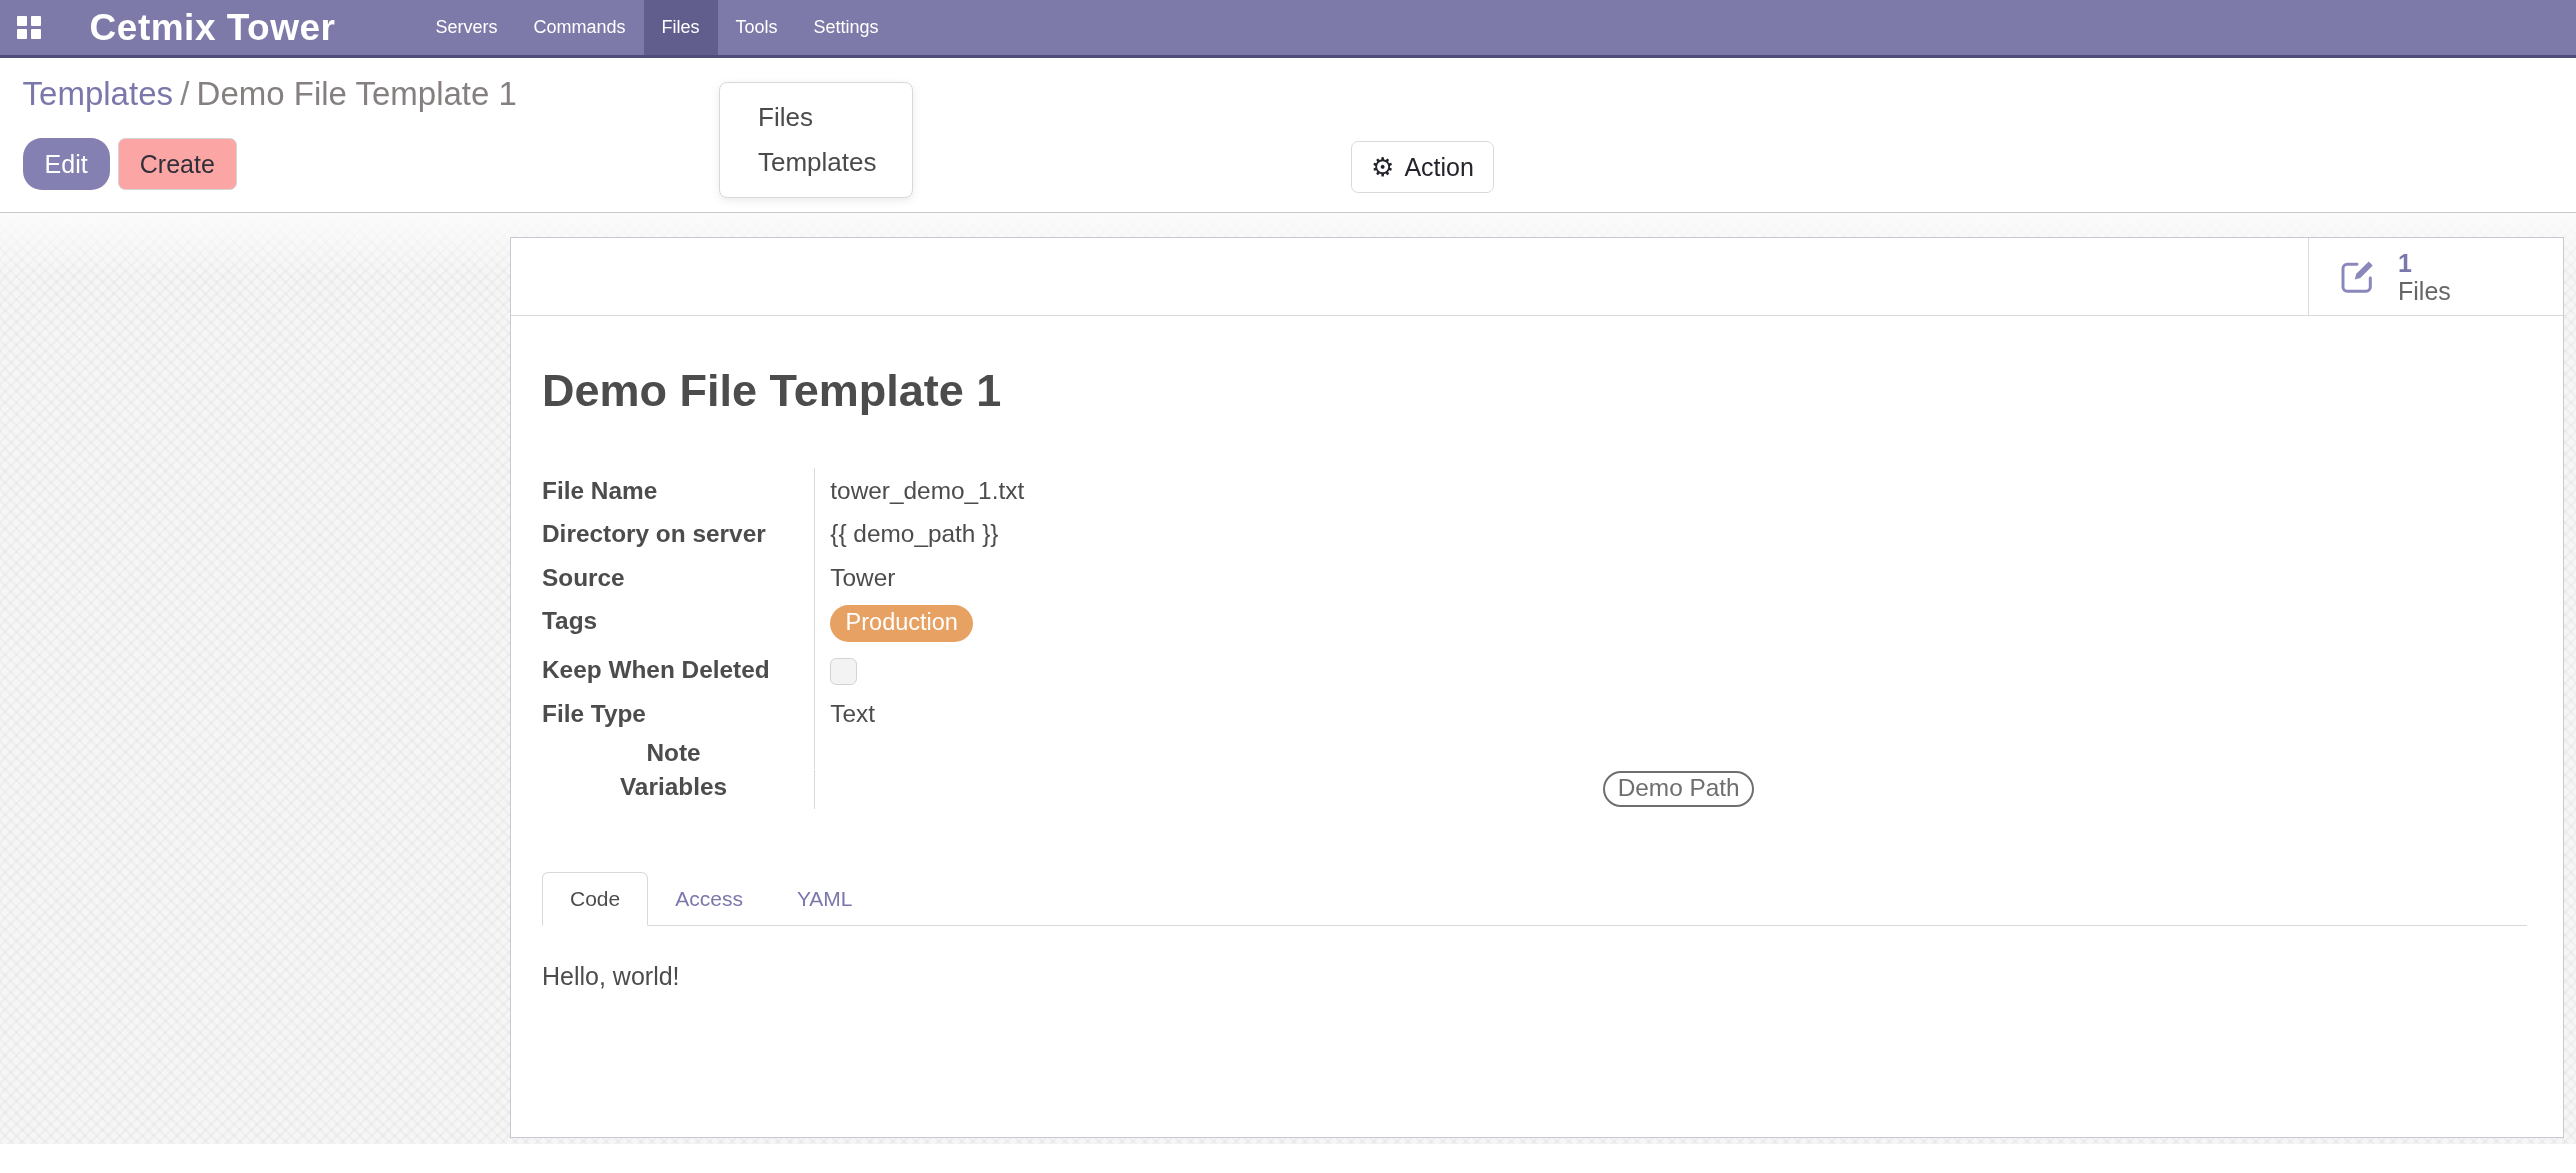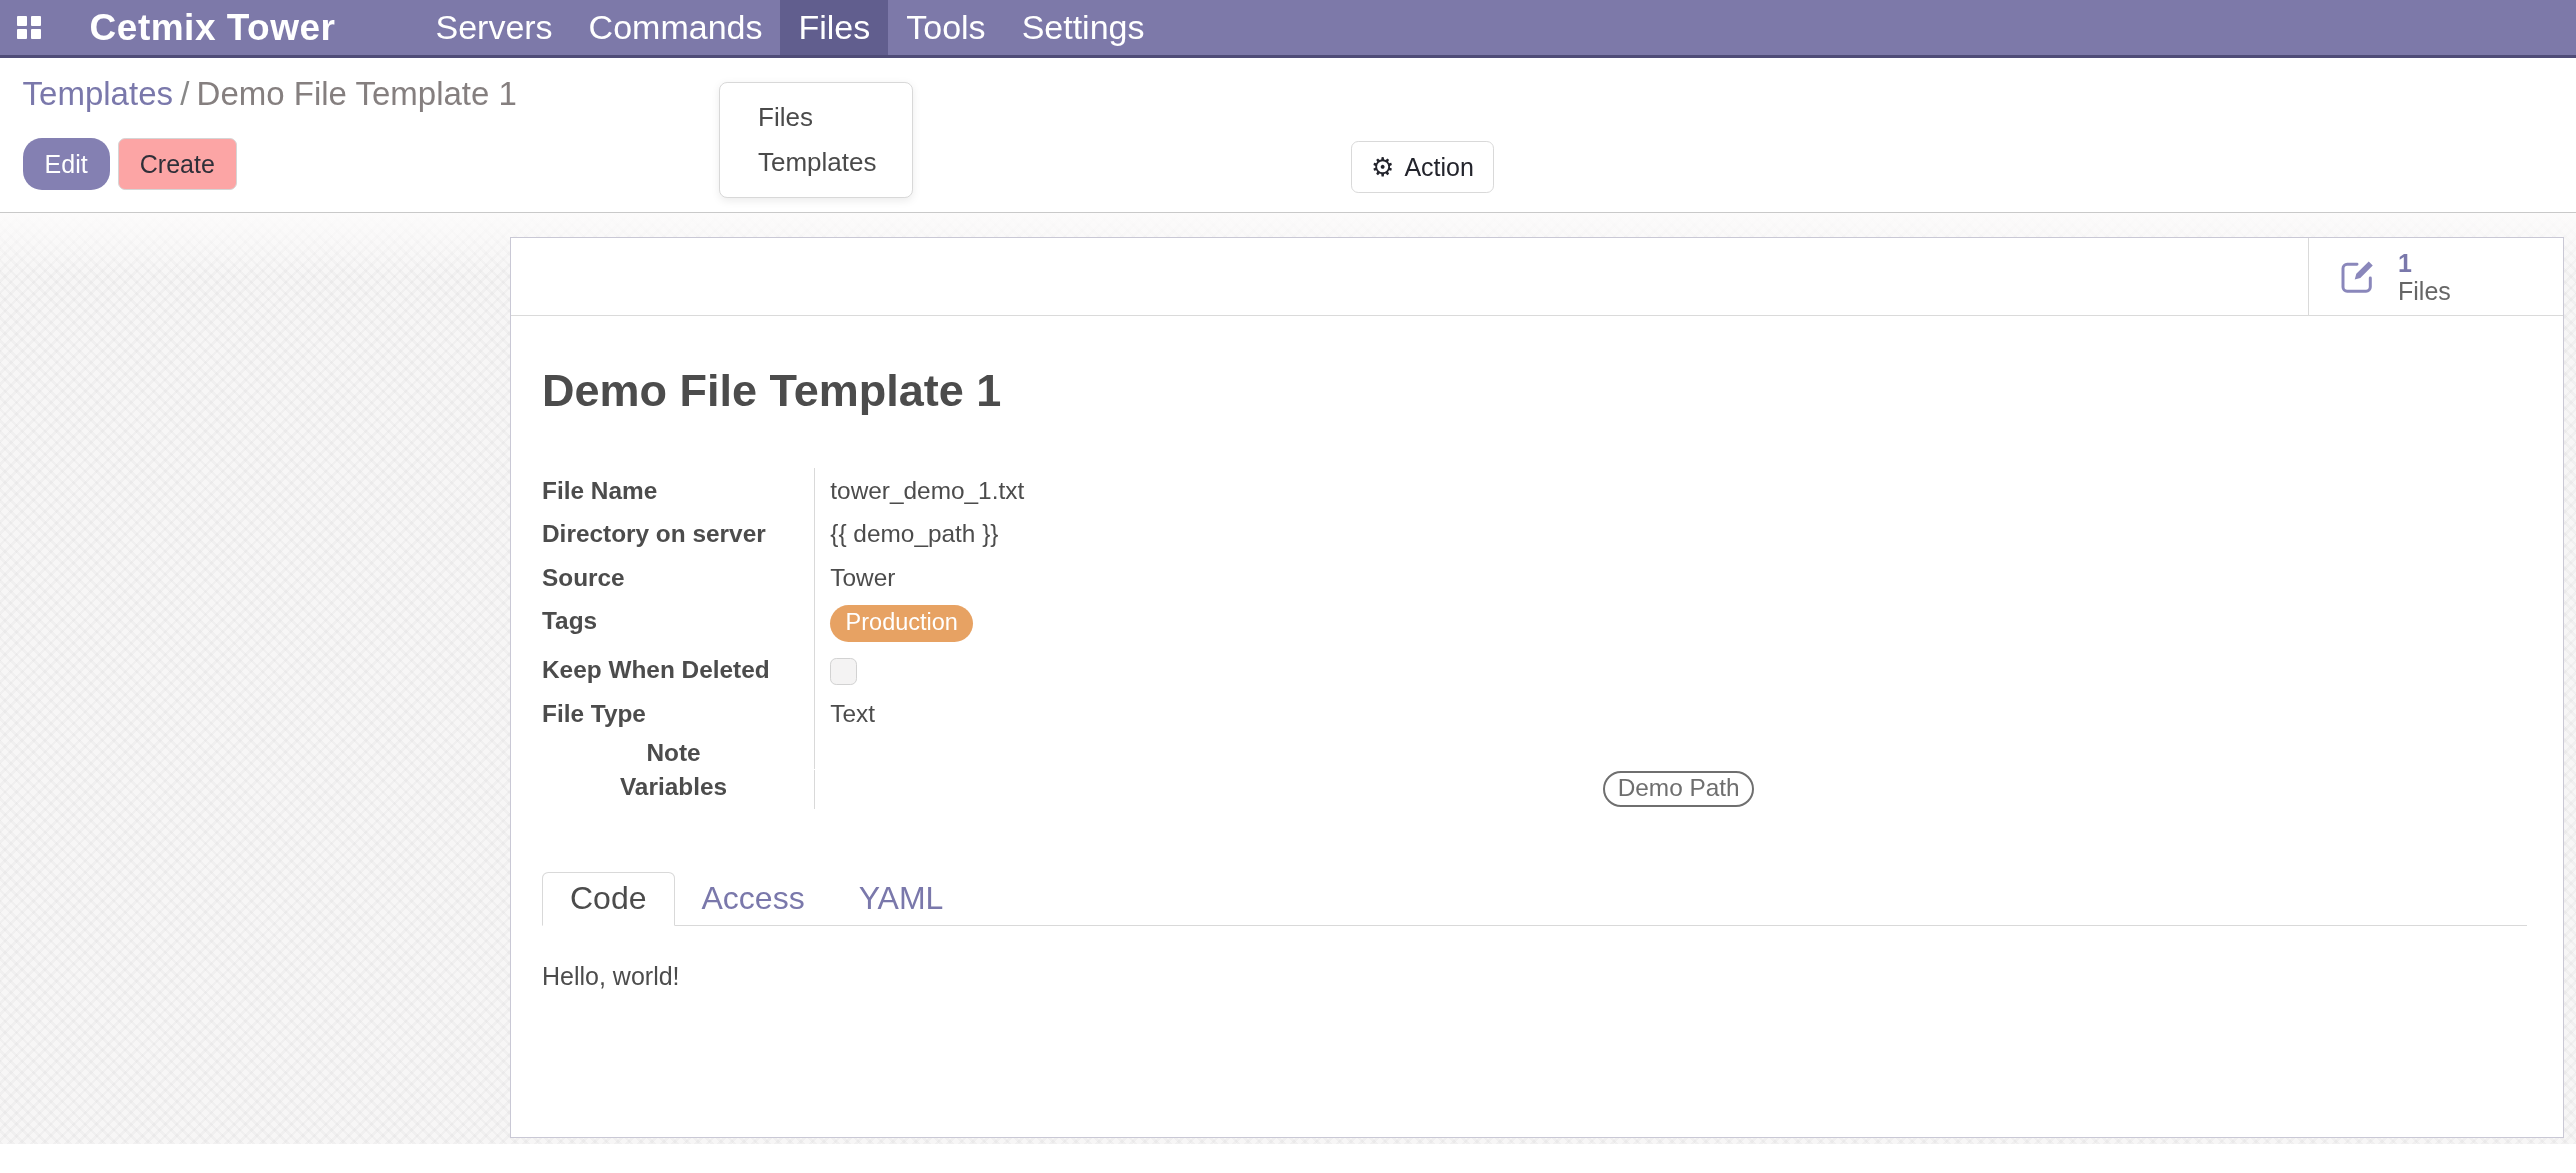--- a/index.html
+++ b/index.html
@@ -19,21 +19,21 @@
 
   
   .navbar{position:relative;height:58px;background:var(--navbar-bg);
     border-bottom:3.6px solid var(--navbar-border);display:flex;align-items:stretch;z-index:30;}
   .apps-toggle{display:flex;align-items:center;padding:0 0 0 17px;cursor:pointer;}
   .apps-grid{display:grid;grid-template-columns:10px 10px;grid-template-rows:10px 10px;gap:3.6px;}
   .apps-grid span{background:#fff;border-radius:0.9px;display:block;}
   .brand{display:flex;align-items:center;color:#fff;font-size:37px;font-weight:600;
     letter-spacing:0.5px;margin-left:49px;white-space:nowrap;cursor:pointer;}
   .nav-menu{display:flex;align-items:stretch;margin-left:82px;}
-  .nav-item{display:flex;align-items:center;padding:0 18px;color:#fff;font-size:34px;
+  .nav-item{display:flex;align-items:center;padding:0 18px;color:#fff;font-size:18px;
     font-weight:500;cursor:pointer;white-space:nowrap;}
   .nav-item.active{background:var(--navbar-active-bg);}
 
   
   .dropdown{position:absolute;left:719px;top:82px;width:194px;background:#fff;
     border:0.9px solid #d8d8d8;border-radius:8.1px;box-shadow:0 2.7px 8.1px rgba(0,0,0,.08);
     padding:11.7px 0;z-index:40;}
   .dropdown-item{padding:8.1px 18px 8.1px 38px;font-size:26px;color:#4a4a4a;
     line-height:29px;cursor:pointer;}
 
@@ -93,21 +93,21 @@
     font-size:23.5px;line-height:23.5px;padding:5.4px 15.3px 7.2px;border-radius:902px;}
   .checkbox{appearance:none;-webkit-appearance:none;width:27px;height:27px;
     border:0.9px solid #d2d2d2;border-radius:6.3px;background:#f4f3f3;display:inline-block;
     vertical-align:middle;cursor:default;}
   .var-pill{display:inline-block;border:2.7px solid #6f6f6f;color:#6e6e6e;
     font-size:24.4px;line-height:26px;padding:1.8px 12.6px 3.6px;border-radius:902px;}
 
   
   .tabs{display:flex;align-items:flex-end;border-bottom:0.9px solid var(--border-light);
     margin-top:63px;}
-  .tab{font-size:32px;padding:12.6px 27px;color:var(--accent-purple);cursor:pointer;
+  .tab{font-size:21px;padding:12.6px 27px;color:var(--accent-purple);cursor:pointer;
     line-height:27px;}
   .tab.active{color:var(--text-dark);background:#fff;border:0.9px solid var(--border-light);
     border-bottom:0.9px solid #fff;margin-bottom:-0.9px;border-radius:6.3px 6.3px 0 0;}
   .tab-pane{margin-top:35px;font-size:25px;color:var(--text-dark);line-height:31px;}
 </style>
 </head>
 <body>
 
 <nav class="navbar">
   <div class="apps-toggle">

